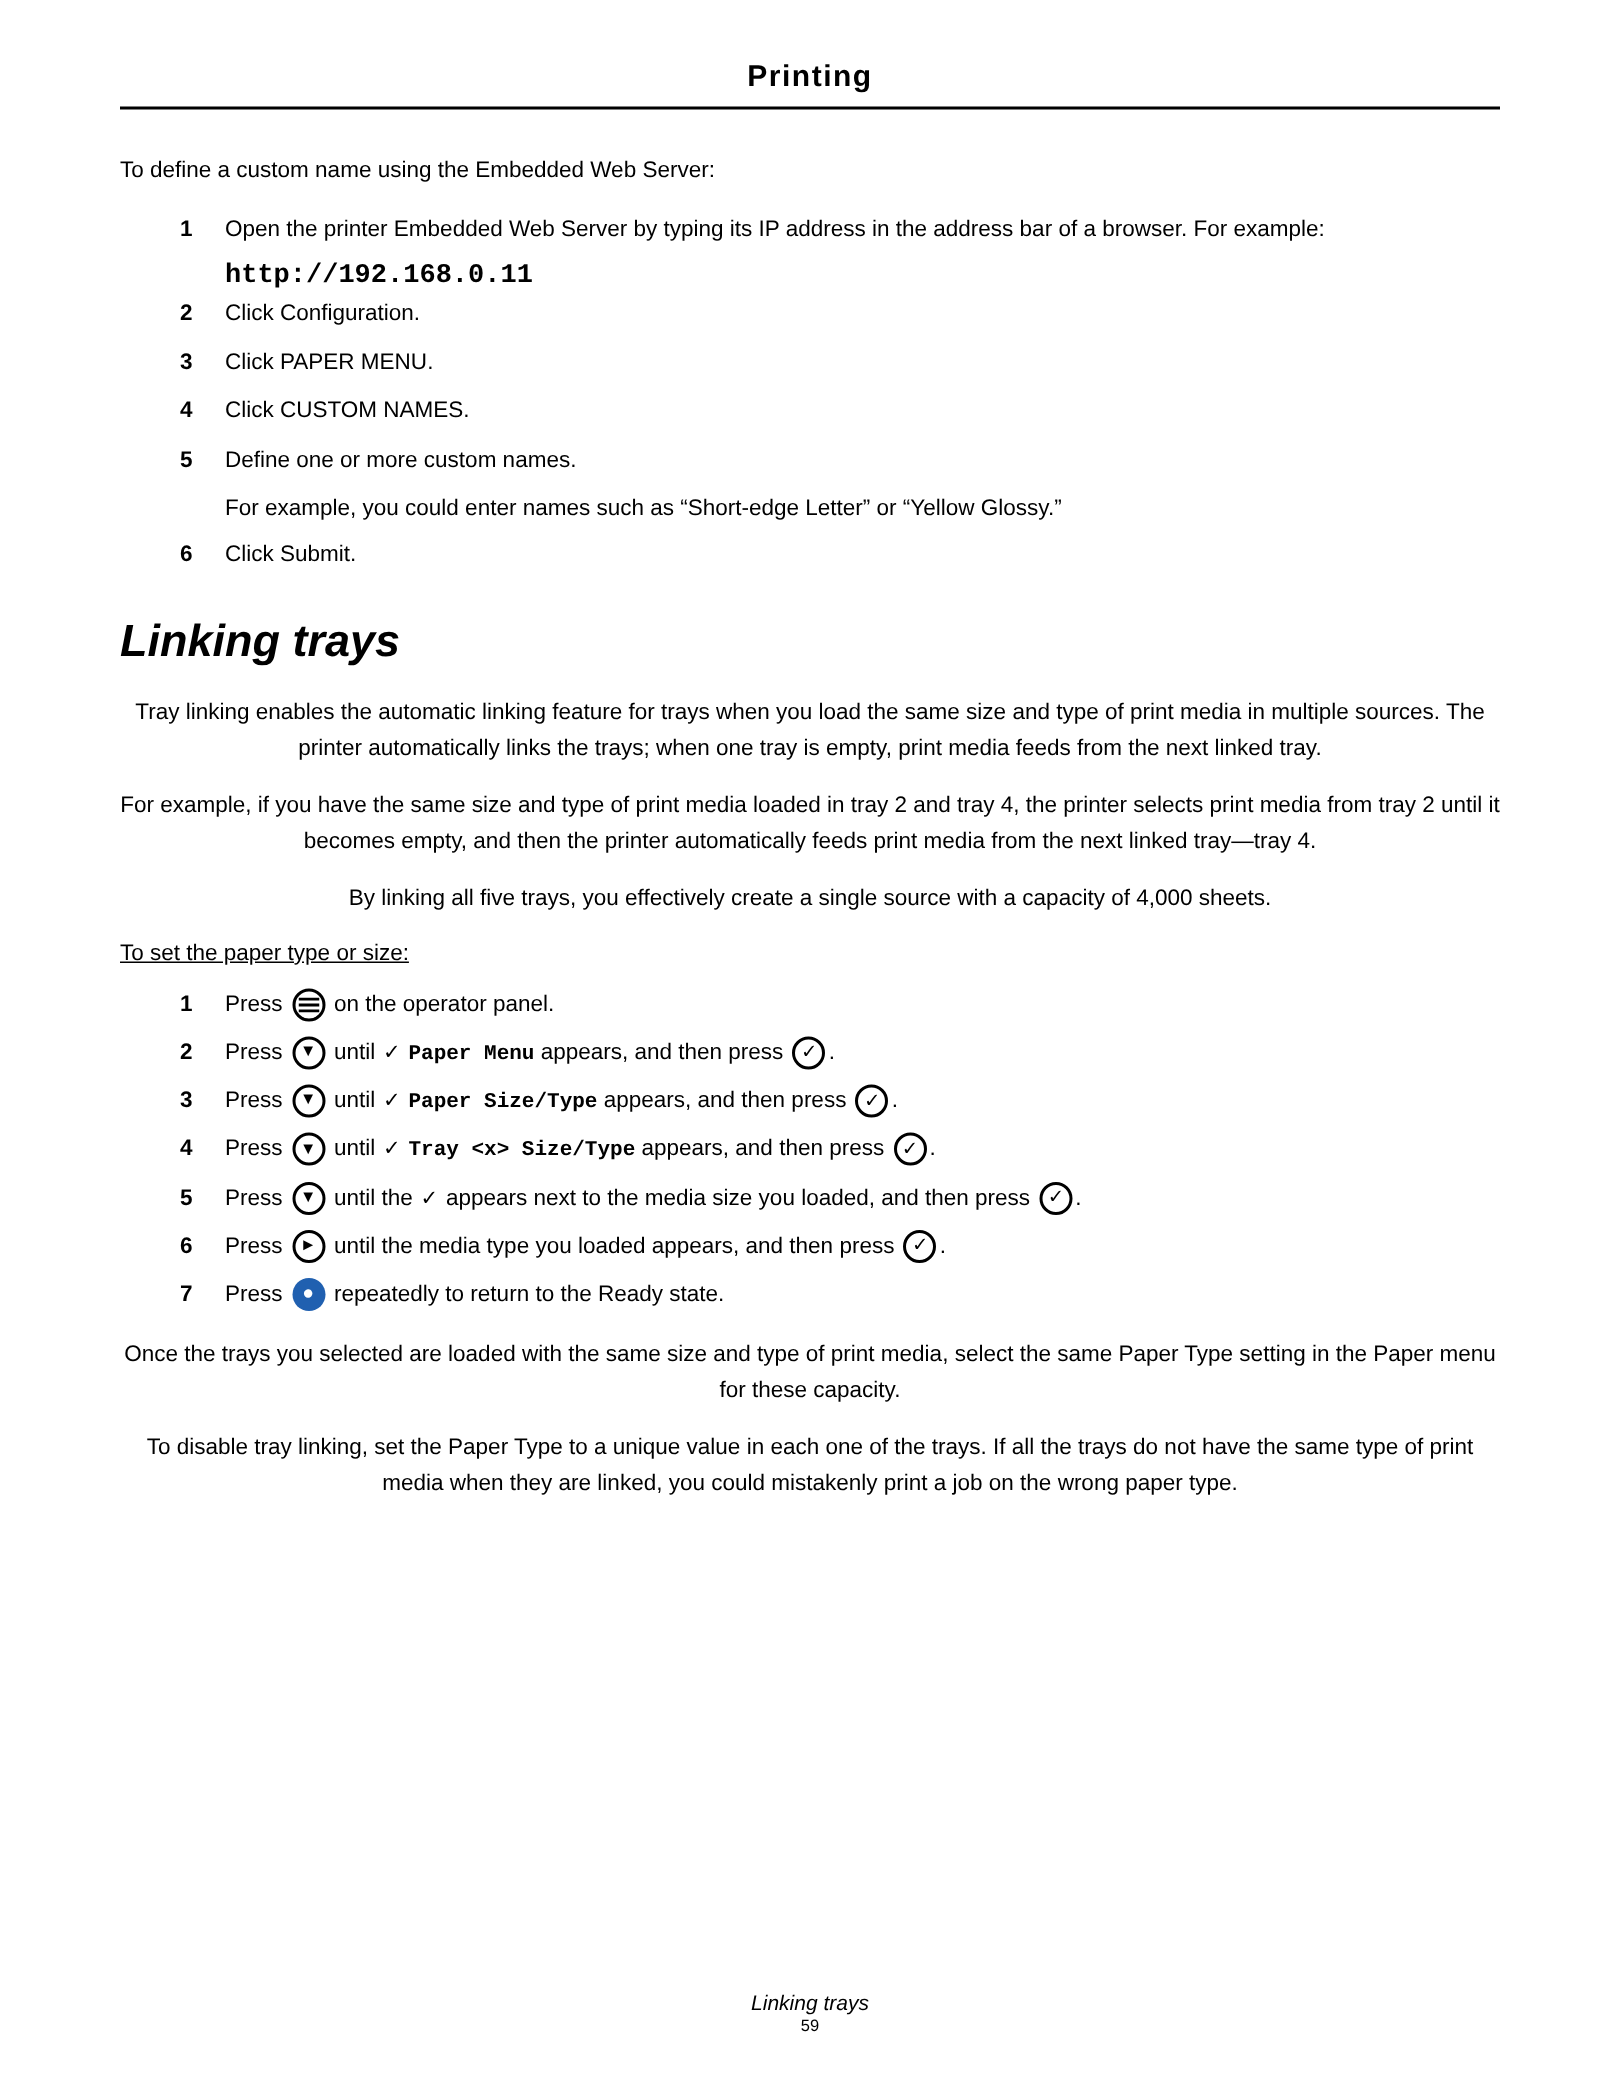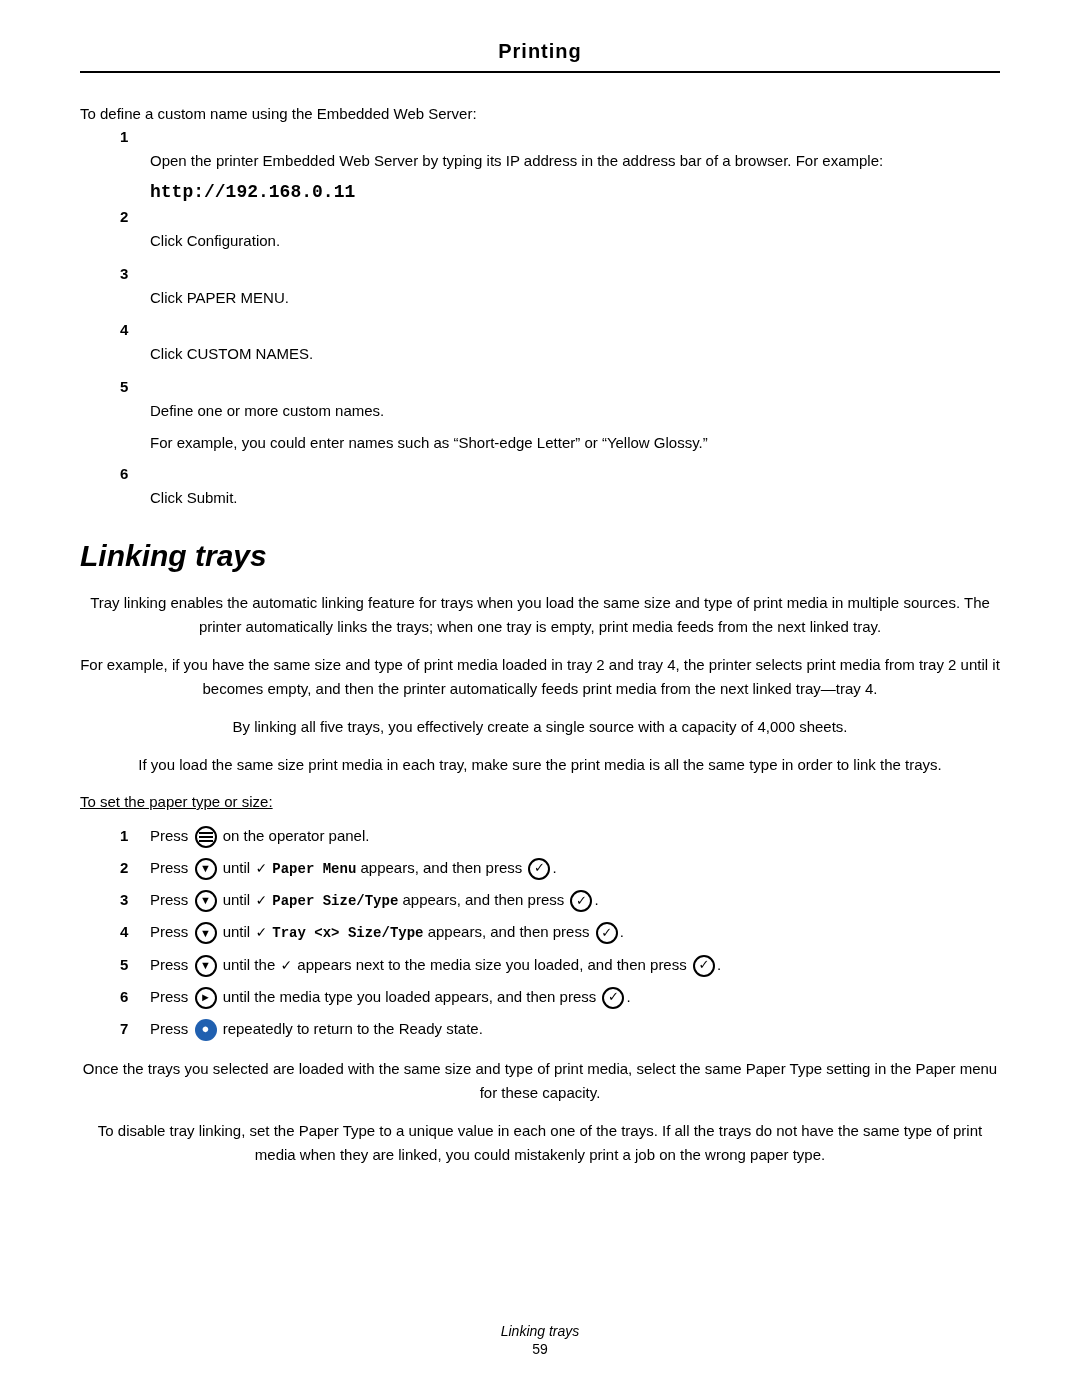--- a/index.html
+++ b/index.html
@@ -36,20 +36,21 @@
       letter-spacing: 1px;
     }
 
     .header-rule {
       border: none;
       border-top: 2px solid #000;
       margin-top: 8px;
     }
 
     .intro-text {
+      margin-bottom: 16px;
       line-height: 1.5;
     }
 
     .numbered-list {
       list-style: none;
       padding: 0;
       margin: 0;
     }
 
     .numbered-list li {
@@ -59,21 +60,20 @@
     }
 
     .list-num {
       font-weight: bold;
       min-width: 30px;
       margin-left: 40px;
     }
 
     .list-content {
       flex: 1;
-      margin-top: 24px;
     }
 
     .code-text {
       font-family: 'Courier New', Courier, monospace;
       font-weight: bold;
       font-size: 18px;
       display: block;
       margin: 4px 0 4px 70px;
     }
 
@@ -205,21 +205,21 @@
       text-align: center;
     }
 
     .footer-italic {
       font-style: italic;
       font-size: 14px;
       margin-bottom: 2px;
     }
 
     .footer-page {
-      font-size: 14px;
+      font-size: 11px;
     }
 
     .checkmark-inline {
       display: inline;
       font-size: 14px;
       margin: 0 1px;
     }
   </style>
 </head>
 <body>
@@ -284,23 +284,20 @@
   <h2 class="section-title">Linking trays</h2>
 
   <p class="body-para">
     Tray linking enables the automatic linking feature for trays when you load the same size and type of print media in multiple sources. The printer automatically links the trays; when one tray is empty, print media feeds from the next linked tray.
   </p>
   <p class="body-para">
     For example, if you have the same size and type of print media loaded in tray 2 and tray 4, the printer selects print media from tray 2 until it becomes empty, and then the printer automatically feeds print media from the next linked tray—tray 4.
   </p>
   <p class="body-para">
     By linking all five trays, you effectively create a single source with a capacity of 4,000 sheets.
-  </p>
-  <p class="body-para">
-    If you load the same size print media in each tray, make sure the print media is all the same type in order to link the trays.
   </p>
 
   <p class="steps-intro">To set the paper type or size:</p>
 
   <ol class="step-list">
 
     <li>
       <span class="step-num">1</span>
       <span class="step-content">
         Press

